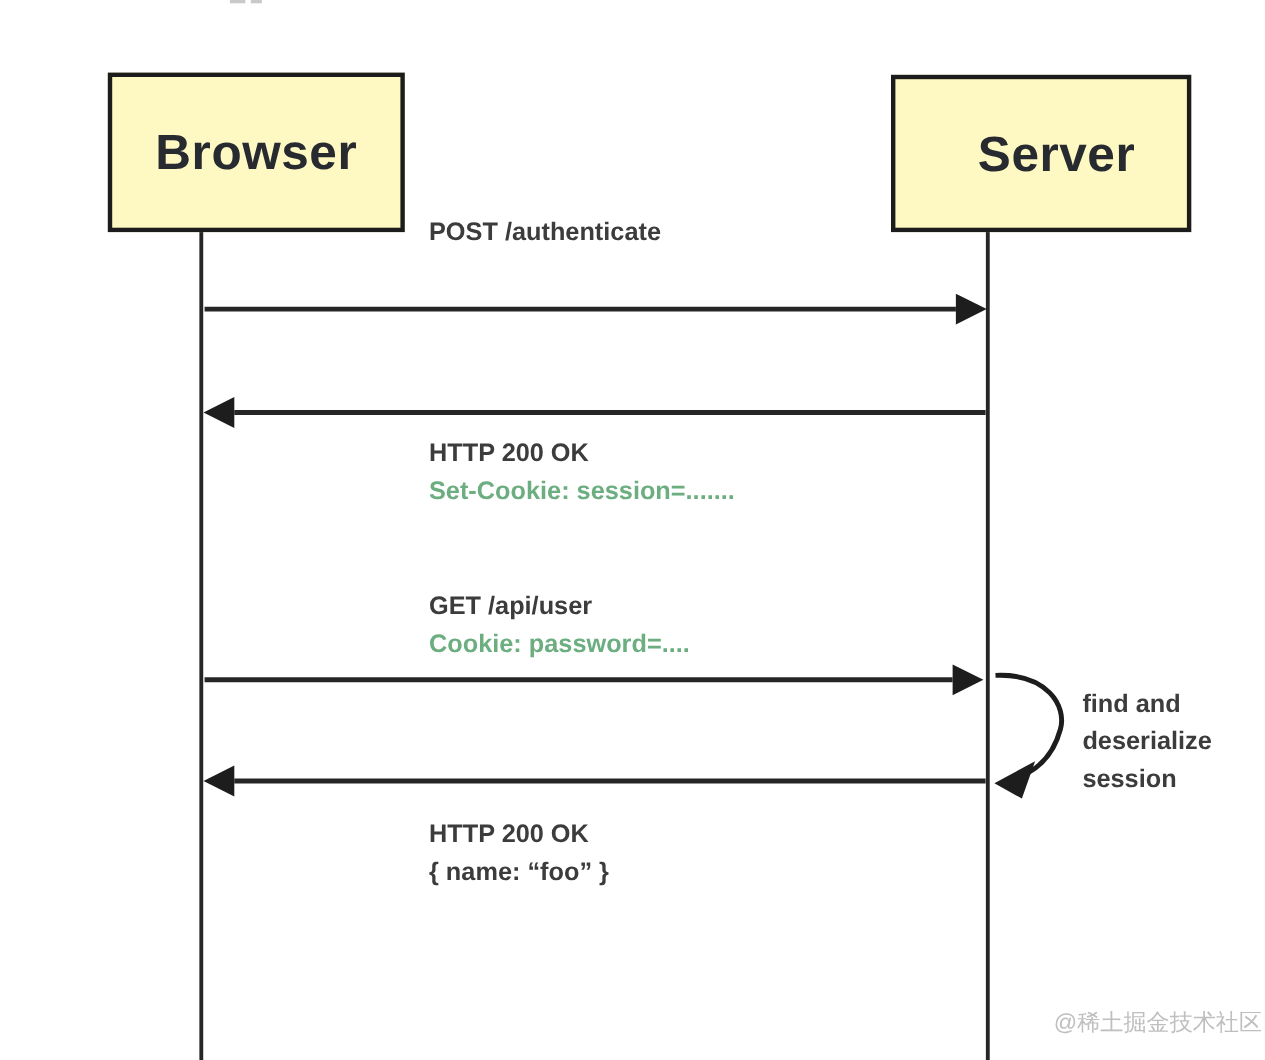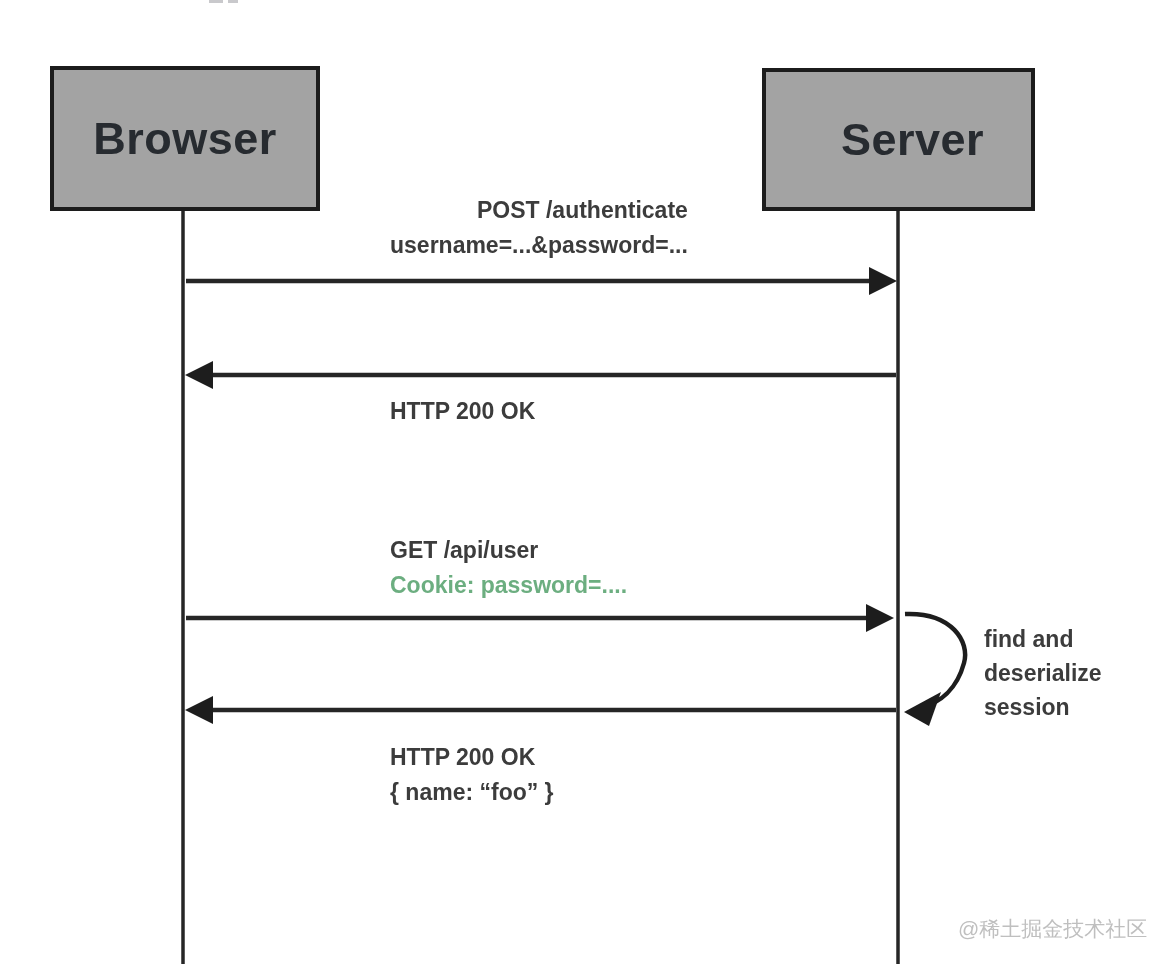--- a/index.html
+++ b/index.html
@@ -17,30 +17,31 @@
   }
   svg.layer {
     position: absolute;
     left: 0;
     top: 0;
     width: 1150px;
     height: 964px;
   }
   .actor-box {
     position: absolute;
-    background: #a3a3a3;
+    background: #fef9c3;
     border: 4px solid #1c1c1c;
     box-sizing: border-box;
     display: flex;
     align-items: center;
     justify-content: center;
     font-size: 45px;
     font-weight: 600;
     color: #272b30;
     letter-spacing: 0.5px;
+    margin-left: 48px;
   }
   #actor-browser { left: 50px;  top: 66px; width: 270px; height: 145px; }
   #actor-server  { left: 762px; top: 68px; width: 273px; height: 143px; padding-left: 28px; }
   .msg {
     position: absolute;
     left: 390px;
     font-size: 23px;
     font-weight: 600;
     color: #3c3c3c;
     line-height: 35px;
@@ -107,25 +108,25 @@
 
   <div class="actor-box" id="actor-browser">
     <span>Browser</span>
   </div>
   <div class="actor-box" id="actor-server">
     <span>Server</span>
   </div>
 
   <div class="msg" id="msg-1">
     <div>POST /authenticate</div>
-    <div>username=...&amp;password=...</div>
   </div>
 
   <div class="msg" id="msg-2">
     <div>HTTP 200 OK</div>
+    <div class="green">Set-Cookie: session=.......</div>
   </div>
 
   <div class="msg" id="msg-3">
     <div>GET /api/user</div>
     <div class="green">Cookie: password=....</div>
   </div>
 
   <div class="msg" id="msg-4">
     <div>HTTP 200 OK</div>
     <div>{ name: “foo” }</div>

